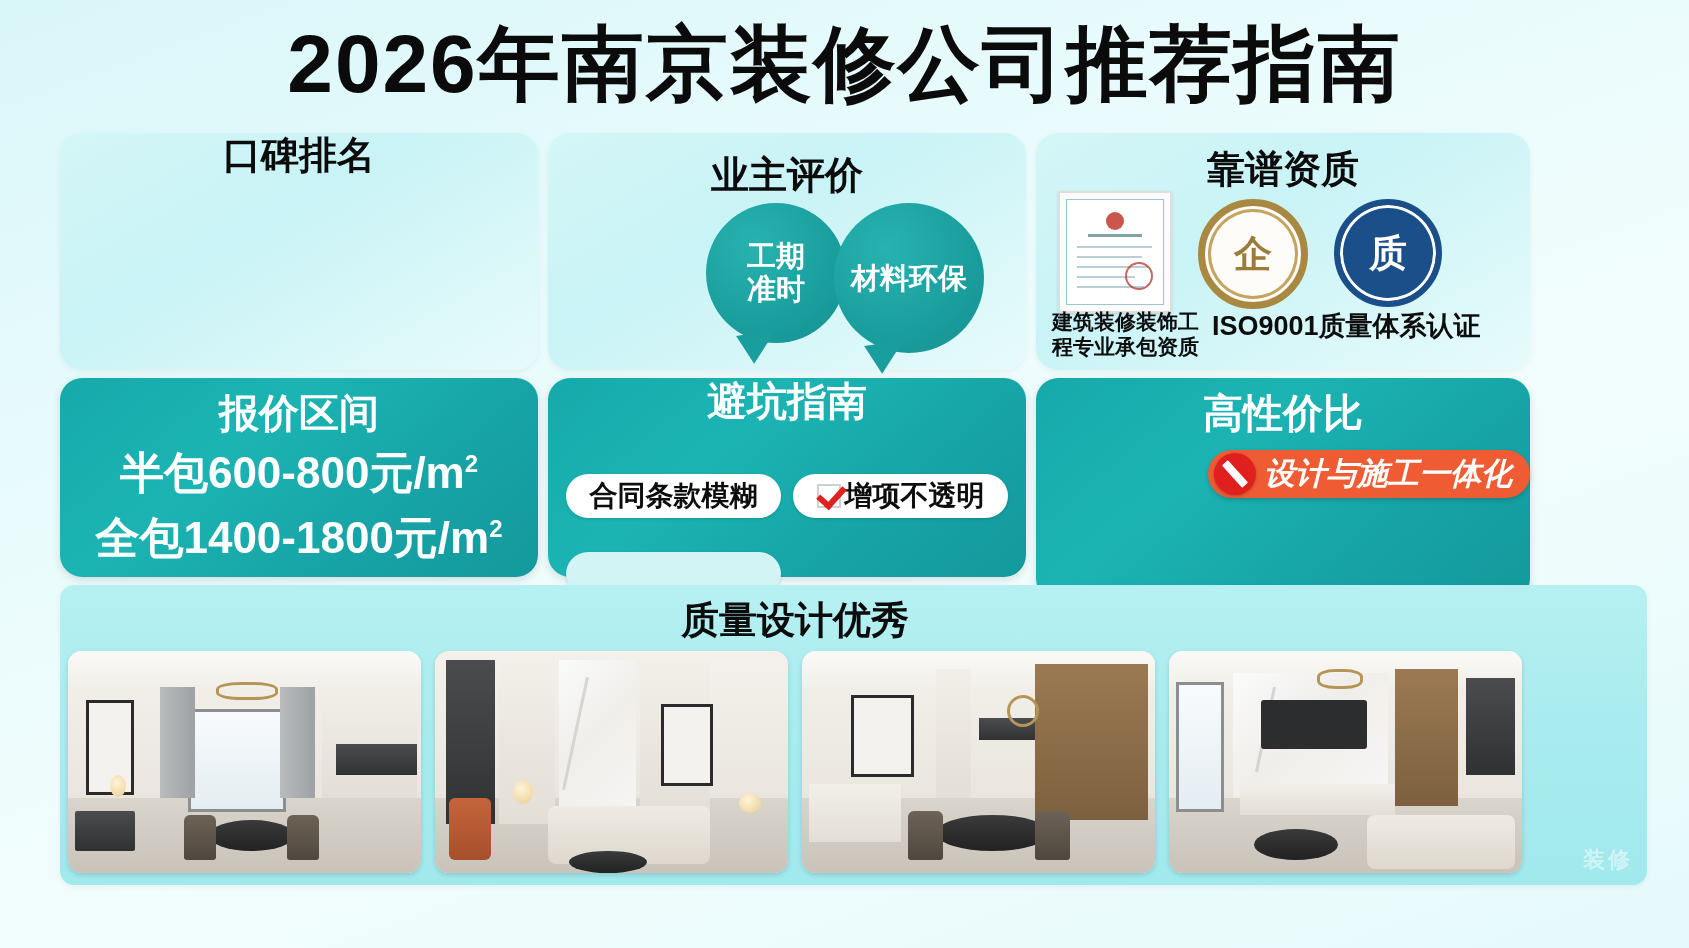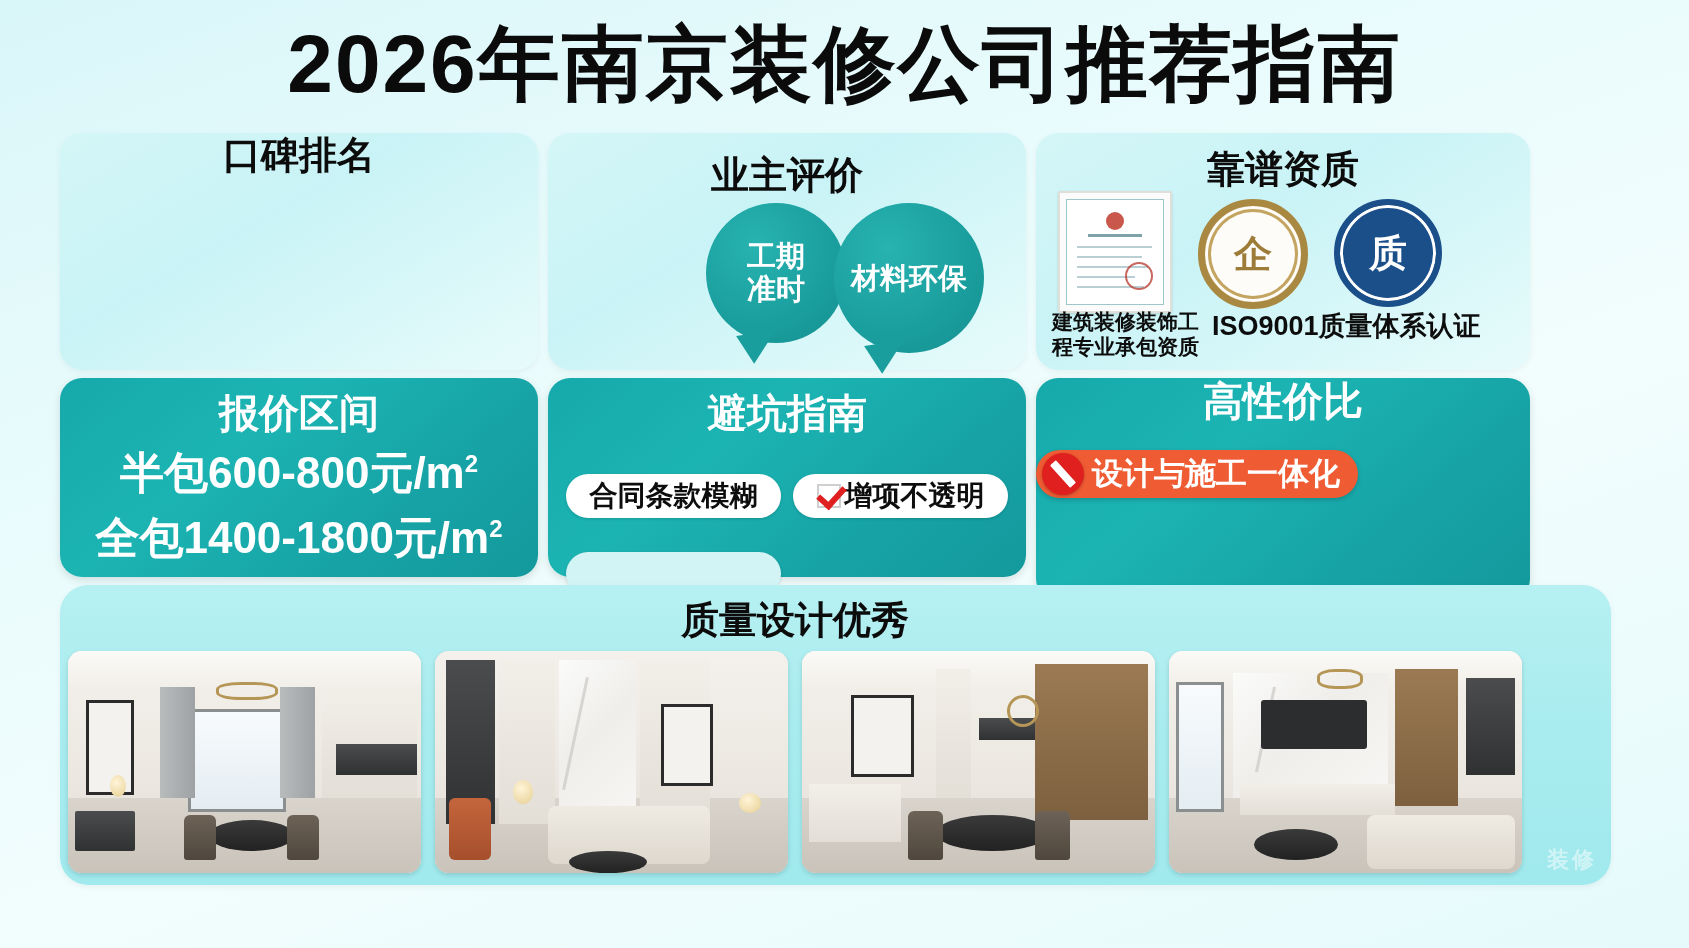--- a/index.html
+++ b/index.html
@@ -131,21 +131,21 @@
 
   
   #card-price{left:60px;top:378px;width:478px;height:199px;padding-top:12px;}
   .price-line{
     text-align:center;color:#ffffff;font-weight:bold;white-space:nowrap;
     font-size:44px;line-height:56px;letter-spacing:0px;
   }
   .price-line sup{font-size:24px;vertical-align:super;}
 
   
-  #card-pitfalls{left:548px;top:378px;width:478px;height:199px;padding-top:12px;}
+  #card-pitfalls{left:548px;top:378px;width:478px;height:199px;}
   .pill-grid{
     position:absolute;left:18px;top:72px;width:442px;
     display:flex;flex-wrap:wrap;gap:10px 12px;
   }
   .pill{
     height:44px;border-radius:22px;background:#ffffff;
     display:flex;align-items:center;justify-content:center;
     font-size:28px;font-weight:bold;color:#0d0d0d;white-space:nowrap;
     box-shadow:0 1px 3px rgba(0,0,0,.15);padding:0 12px;
     box-sizing:border-box;
@@ -155,23 +155,23 @@
   .chk{
     width:24px;height:24px;border:2px solid #cfcfcf;background:#fff;
     margin-right:4px;position:relative;flex:0 0 24px;box-sizing:border-box;
   }
   .chk:after{
     content:"";position:absolute;left:4px;top:-5px;width:11px;height:21px;
     border:solid #e02020;border-width:0 6px 6px 0;transform:rotate(42deg);
   }
 
   
-  #card-value{left:1036px;top:378px;width:494px;height:223px;}
+  #card-value{left:1036px;top:378px;width:494px;height:223px;padding-top:12px;}
   .value-rows{position:absolute;left:0;top:72px;width:494px;}
-  .vrow{display:flex;justify-content:flex-start;margin-bottom:12px;}
+  .vrow{display:flex;justify-content:flex-end;margin-bottom:12px;font-style:italic;}
   .pill-orange{
     height:48px;border-radius:24px;background:#ef5b32;
     display:flex;align-items:center;padding:0 18px 0 6px;
     box-shadow:0 2px 5px rgba(0,0,0,.18);
   }
   .pill-orange .label{
     color:#fff;font-size:31px;font-weight:bold;white-space:nowrap;margin-left:8px;
   }
   .no-icon{
     width:42px;height:42px;border-radius:50%;background:#e01f1f;position:relative;
@@ -182,23 +182,24 @@
     width:8px;height:30px;background:#fff;transform:rotate(-42deg);border-radius:1px;
   }
   .pill-white{
     height:46px;border-radius:23px;background:#fff;display:flex;align-items:center;
     padding:0 24px;font-size:31px;font-weight:bold;color:#0d0d0d;white-space:nowrap;
     box-shadow:0 2px 5px rgba(0,0,0,.15);
   }
 
   
   #gallery{
-    position:absolute;left:60px;top:585px;width:1551px;height:300px;border-radius:28px;
+    position:absolute;left:60px;top:585px;width:1551px;height:300px;border-radius:14px;
     background:linear-gradient(180deg,#b6f0f2 0%,#a9ecef 45%,#a0e9ed 100%);
     box-shadow:0 2px 6px rgba(0,0,0,.05);
+    padding-left:36px;
   }
   .gal-title{
     position:absolute;left:0;top:12px;width:1470px;text-align:center;
     font-size:38px;line-height:46px;font-weight:bold;color:#0c0c0c;white-space:nowrap;
   }
   .shots{position:absolute;left:8px;top:66px;width:1454px;height:222px;display:flex;gap:14px;}
   .shot{
     flex:1;height:222px;border-radius:14px;overflow:hidden;position:relative;
     background:#efece6;box-shadow:0 2px 5px rgba(0,0,0,.14);
   }

